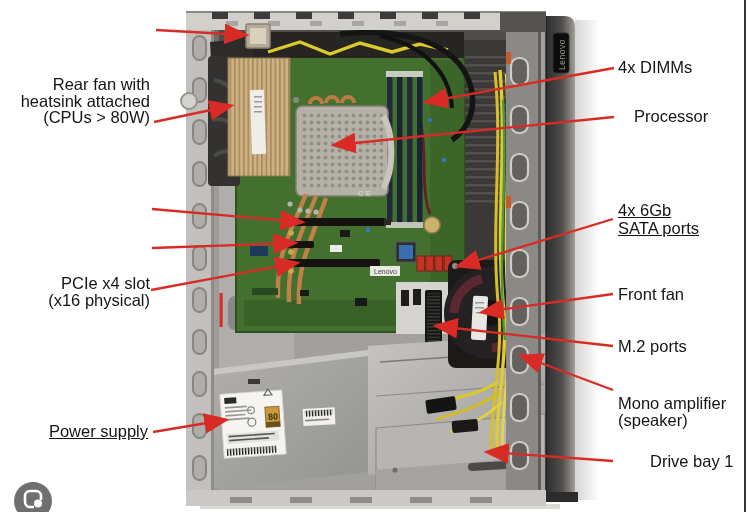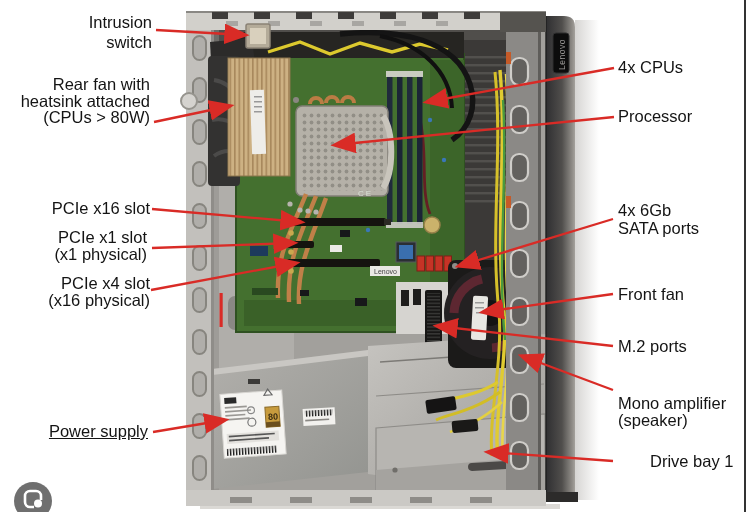--- a/index.html
+++ b/index.html
@@ -9,22 +9,22 @@
   .label{position:absolute;font-size:16.5px;line-height:16.5px;color:#141414;white-space:pre-line;}
   .left-col{text-align:right;}
   .right-col{left:618px;text-align:left;}
   .l-intrusion{right:596px;top:12px;line-height:20px;}
   .l-rearfan{right:598px;top:76px;}
   .l-x16{right:598px;top:200px;}
   .l-x1{right:601px;top:229px;}
   .l-x4{right:598px;top:275px;}
   .l-psu{right:600px;top:423px;text-decoration:underline;}
   .l-dimms{top:59px;}
-  .l-cpu{top:108px;}
-  .l-sata{top:202px;line-height:17.5px;}
+  .l-cpu{top:108px;margin-left:16px;}
+  .l-sata{top:202px;line-height:17.5px;text-decoration:underline;}
   .l-ffan{top:286px;text-align:center;}
   .l-m2{top:338px;}
   .l-amp{top:395px;line-height:17px;}
   .l-bay{top:453px;margin-left:32px;}
   .lens-btn{position:absolute;left:14px;top:482px;width:38px;height:38px;border-radius:50%;
             background:#6f6f6f;}
   .divider{position:absolute;left:744px;top:0;width:2px;height:512px;background:#333;}
 </style>
 </head>
 <body>
@@ -347,32 +347,27 @@
       <line x1="614" y1="68" x2="427" y2="102" marker-end="url(#ah)"></line>
       <line x1="614" y1="117" x2="335" y2="145" marker-end="url(#ah)"></line>
       <line x1="613" y1="219" x2="459" y2="266" marker-end="url(#ah)"></line>
       <line x1="613" y1="294" x2="483" y2="312" marker-end="url(#ah)"></line>
       <line x1="613" y1="346" x2="437" y2="326" marker-end="url(#ah)"></line>
       <line x1="613" y1="390" x2="522" y2="356" marker-end="url(#ah)"></line>
       <line x1="613" y1="461" x2="488" y2="452" marker-end="url(#ah)"></line>
     </g>
   </svg>
 
-  <div class="label left-col l-intrusion">Intrusion
-switch</div>
   <div class="label left-col l-rearfan">Rear fan with
 heatsink attached
 (CPUs &gt; 80W)</div>
-  <div class="label left-col l-x16">PCIe x16 slot</div>
-  <div class="label left-col l-x1">PCIe x1 slot
-(x1 physical)</div>
   <div class="label left-col l-x4">PCIe x4 slot
 (x16 physical)</div>
   <div class="label left-col l-psu">Power supply</div>
-  <div class="label right-col l-dimms">4x CPUs</div>
+  <div class="label right-col l-dimms">4x DIMMs</div>
   <div class="label right-col l-cpu">Processor</div>
   <div class="label right-col l-sata">4x 6Gb
 SATA ports</div>
   <div class="label right-col l-ffan">Front fan</div>
   <div class="label right-col l-m2">M.2 ports</div>
   <div class="label right-col l-amp">Mono amplifier
 (speaker)</div>
   <div class="label right-col l-bay">Drive bay 1</div>
 
   <div class="lens-btn" title="">

